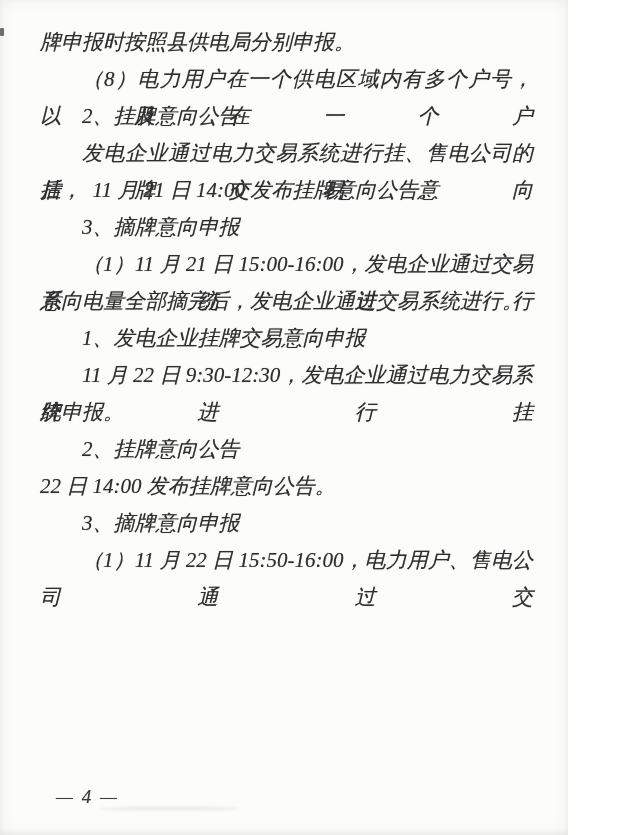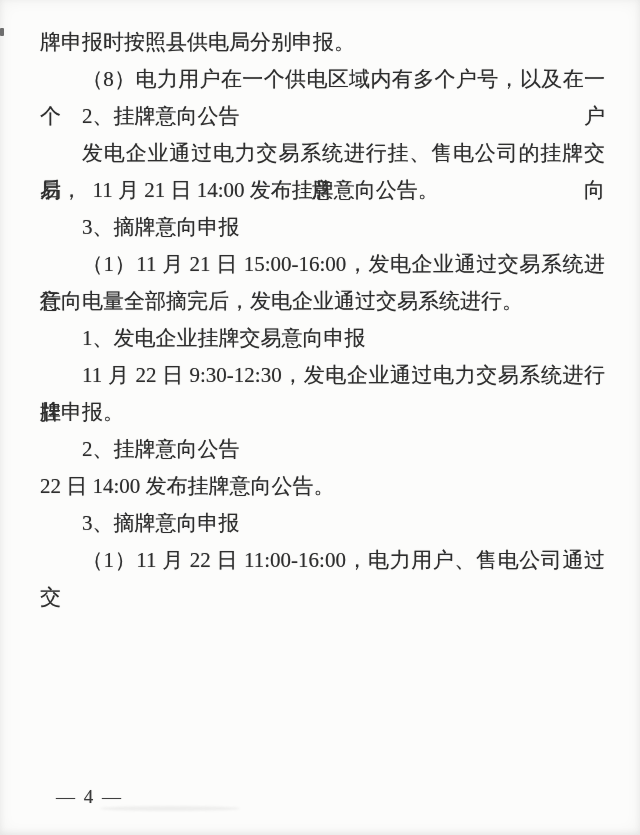--- a/index.html
+++ b/index.html
@@ -2,27 +2,28 @@
 <html><head>
 <meta charset="utf-8">
 <style>
   html, body {
     margin: 0;
     padding: 0;
     background: #ffffff;
   }
   .page {
     position: relative;
-    width: 640px;
+    width: 568px;
     height: 835px;
     background: #fcfcfb;
     overflow: hidden;
     box-shadow: inset 0 0 16px rgba(0,0,0,0.055), inset 0 -2px 6px rgba(0,0,0,0.06);
     font-family: "Liberation Serif", "DejaVu Serif", serif;
     color: #2e2e2e;
+    font-style: italic;
   }
   .textblock {
     position: absolute;
     top: 24px;
     left: 40px;
     right: 35px;
   }
   .line {
     height: 37px;
     line-height: 37px;
@@ -83,17 +84,17 @@
       <div class="line">后，  11 月 21 日 14:00 发布挂牌意向公告。</div>
       <div class="line indent">3、摘牌意向申报</div>
       <div class="line indent fill">（1）11 月 21 日 15:00-16:00，发电企业通过交易系统进行</div>
       <div class="line">意向电量全部摘完后，发电企业通过交易系统进行。</div>
       <div class="line indent">1、发电企业挂牌交易意向申报</div>
       <div class="line indent fill">11 月 22 日 9:30-12:30，发电企业通过电力交易系统进行挂</div>
       <div class="line">牌申报。</div>
       <div class="line indent">2、挂牌意向公告</div>
       <div class="line">22 日 14:00 发布挂牌意向公告。</div>
       <div class="line indent">3、摘牌意向申报</div>
-      <div class="line indent fill">（1）11 月 22 日 11:00-16:00，电力用户、售电公司通过交</div>
+      <div class="line indent fill">（1）11 月 22 日 15:50-16:00，电力用户、售电公司通过交</div>
     </div>
   <div class="footer">— 4 —</div>
   <div class="edge-smudge"></div>
 </div>
 
 </body></html>

